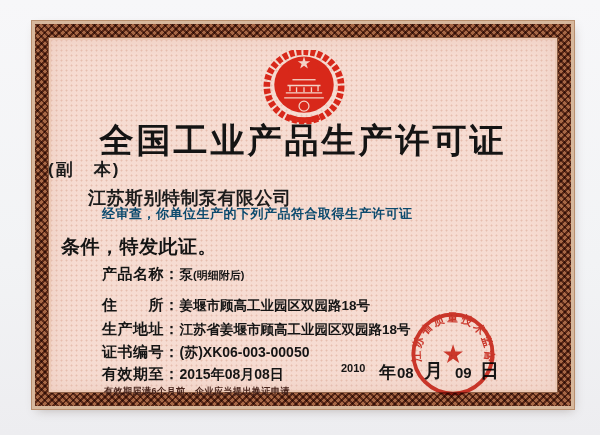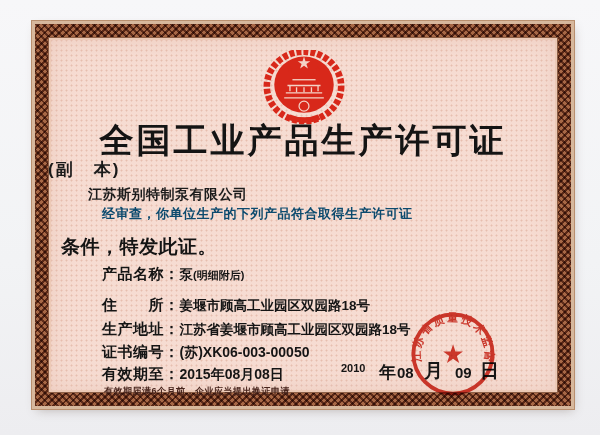--- a/index.html
+++ b/index.html
@@ -26,21 +26,21 @@
     background-image:radial-gradient(rgba(216,160,140,.5) .8px, rgba(0,0,0,0) 1.2px);
     background-size:5px 5px;
     border:1px solid #8d5f46;
     box-shadow:inset 0 0 0 2px #ecc9b6, inset 0 0 25px rgba(230,190,175,.6);
   }
 
   .title{left:48px;top:118px;width:510px;text-align:center;
     font-size:34px;font-weight:800;letter-spacing:3px;color:#141414;}
   .subtitle{left:48px;top:158px;width:510px;
     font-size:17px;font-weight:600;letter-spacing:2px;color:#1a1a1a;}
-  .company{left:88px;top:186px;font-size:14px;font-weight:600;color:#1c1c1c;letter-spacing:.5px;}
+  .company{left:88px;top:186px;font-size:18px;font-weight:600;color:#1c1c1c;letter-spacing:.5px;}
   .stmt1{left:102px;top:205px;font-size:13px;font-weight:700;color:#0c4a6e;letter-spacing:.5px;}
   .stmt2{left:61px;top:234px;font-size:19px;font-weight:700;color:#141414;letter-spacing:.5px;}
 
   .row{color:#151515;white-space:nowrap;}
   .lbl{font-size:15px;font-weight:800;letter-spacing:.5px;}
   .val{font-size:13.5px;font-weight:700;}
   .val-sub{font-size:11px;font-weight:700;}
   .note{left:104px;top:385px;font-size:9px;font-weight:600;color:#47241c;letter-spacing:.5px;}
 
   .d{font-weight:800;color:#151515;}

